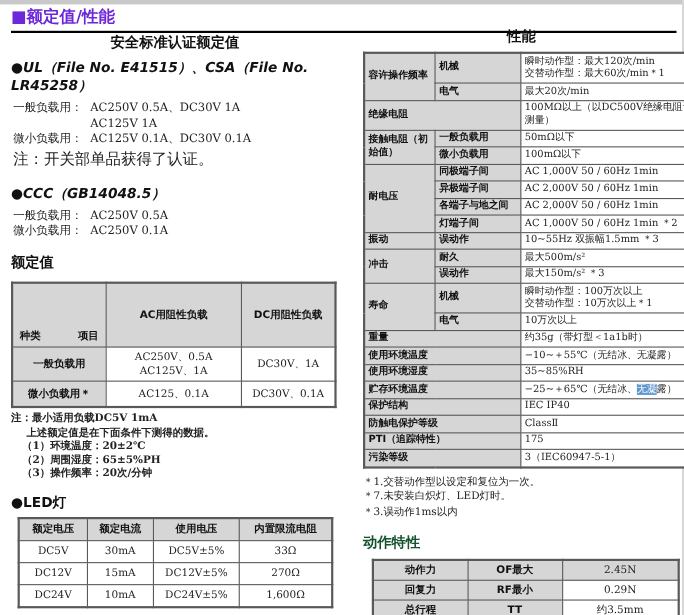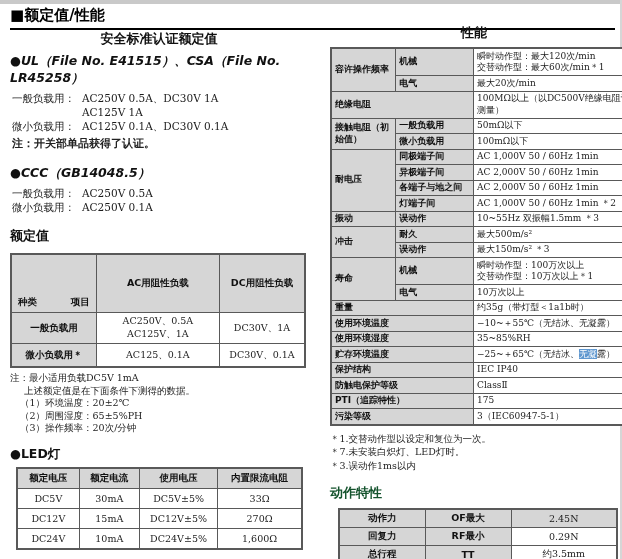--- a/index.html
+++ b/index.html
@@ -2,43 +2,43 @@
 <html><head>
 <meta charset="utf-8">
 <style>
   html,body{margin:0;padding:0;background:#fff;}
   .page{position:relative;width:622px;height:559px;background:#ffffff;overflow:hidden;
         font-family:"DejaVu Serif","Liberation Serif",serif;color:#1c1c1c;}
   .topband{position:absolute;left:0;top:0;width:622px;height:4px;background:#c9c9c9;}
   .rightband{position:absolute;right:0;top:0;width:2px;height:559px;background:#d6d6d6;}
   .pagetitle{position:absolute;left:10px;top:6px;width:605px;
         font-family:"DejaVu Sans","Liberation Sans",sans-serif;font-weight:bold;font-size:15px;
-        color:#000000;border-bottom:2px solid #000;padding-bottom:3px;}
+        color:#6d28d9;border-bottom:2px solid #000;padding-bottom:3px;}
   .col-left{position:absolute;left:10px;top:30px;width:298px;}
   .col-right{position:absolute;left:330px;top:24px;width:288px;}
   .h-sec{font-family:"DejaVu Sans","Liberation Sans",sans-serif;font-weight:bold;font-size:13px;margin:0 0 5px 0;color:#111;text-align:center;}
   .h-bullet{font-family:"DejaVu Sans","Liberation Sans",sans-serif;font-weight:bold;font-size:12.5px;margin:2px 0 4px 0;color:#111;font-style:italic;}
   .kv{display:flex;font-size:10.5px;line-height:14px;}
   .kv .k{width:70px;flex:none;padding-left:2px;}
   .kv .v{flex:1;}
-  .note{font-size:11px;font-weight:bold;margin-top:3px;padding-left:2px;color:#222;}
+  .note{font-size:14px;font-weight:normal;margin-top:3px;padding-left:2px;color:#222;}
   .mt14{margin-top:14px;}
   .h-sec2{font-family:"DejaVu Sans","Liberation Sans",sans-serif;font-weight:bold;font-size:13px;margin:13px 0 8px 0;color:#111;}
   table.tbl{border-collapse:collapse;border:2px solid #595959;}
   table.tbl td,table.tbl th{border:1px solid #595959;font-size:9.5px;padding:2px 3px;vertical-align:middle;}
   table.tbl th,table.tbl td.lab,table.tbl td.sub{background:#d6d6d6;
         font-family:"DejaVu Sans","Liberation Sans",sans-serif;font-weight:bold;color:#111;}
   table.tbl td.val{background:#fff;font-family:"DejaVu Serif","Liberation Serif",serif;}
   table.ratings{width:296px;margin-left:0;}
   table.ratings th,table.ratings td{text-align:center;}
   table.ratings .corner{padding:3px 6px;}
   table.ratings .corner .cwrap{display:flex;justify-content:space-between;margin-top:38px;}
   table.ratings td{height:18px;}
   .notes{margin-top:4px;}
-  .notes div{font-size:9.5px;font-weight:normal;line-height:12.5px;color:#222;}
+  .notes div{font-size:9.5px;font-weight:bold;line-height:12.5px;color:#222;}
   .notes .ind1{padding-left:14px;}
   .notes .ind2{padding-left:10px;}
   table.small{width:287px;margin-left:6px;}
   table.small th{text-align:center;height:15px;}
   table.small td{text-align:center;height:15px;font-family:"DejaVu Serif","Liberation Serif",serif;}
   .h-bullet2{font-family:"DejaVu Sans","Liberation Sans",sans-serif;font-weight:bold;font-size:12.5px;margin:11px 0 4px 0;color:#111;}
   table.perf{width:313px;}
   table.perf td{font-size:9px;padding:1.5px 3px;line-height:11.5px;}
   table.perf td.val{text-align:left;}
   .hl{background:#5f97cf;color:#ffffff;}

